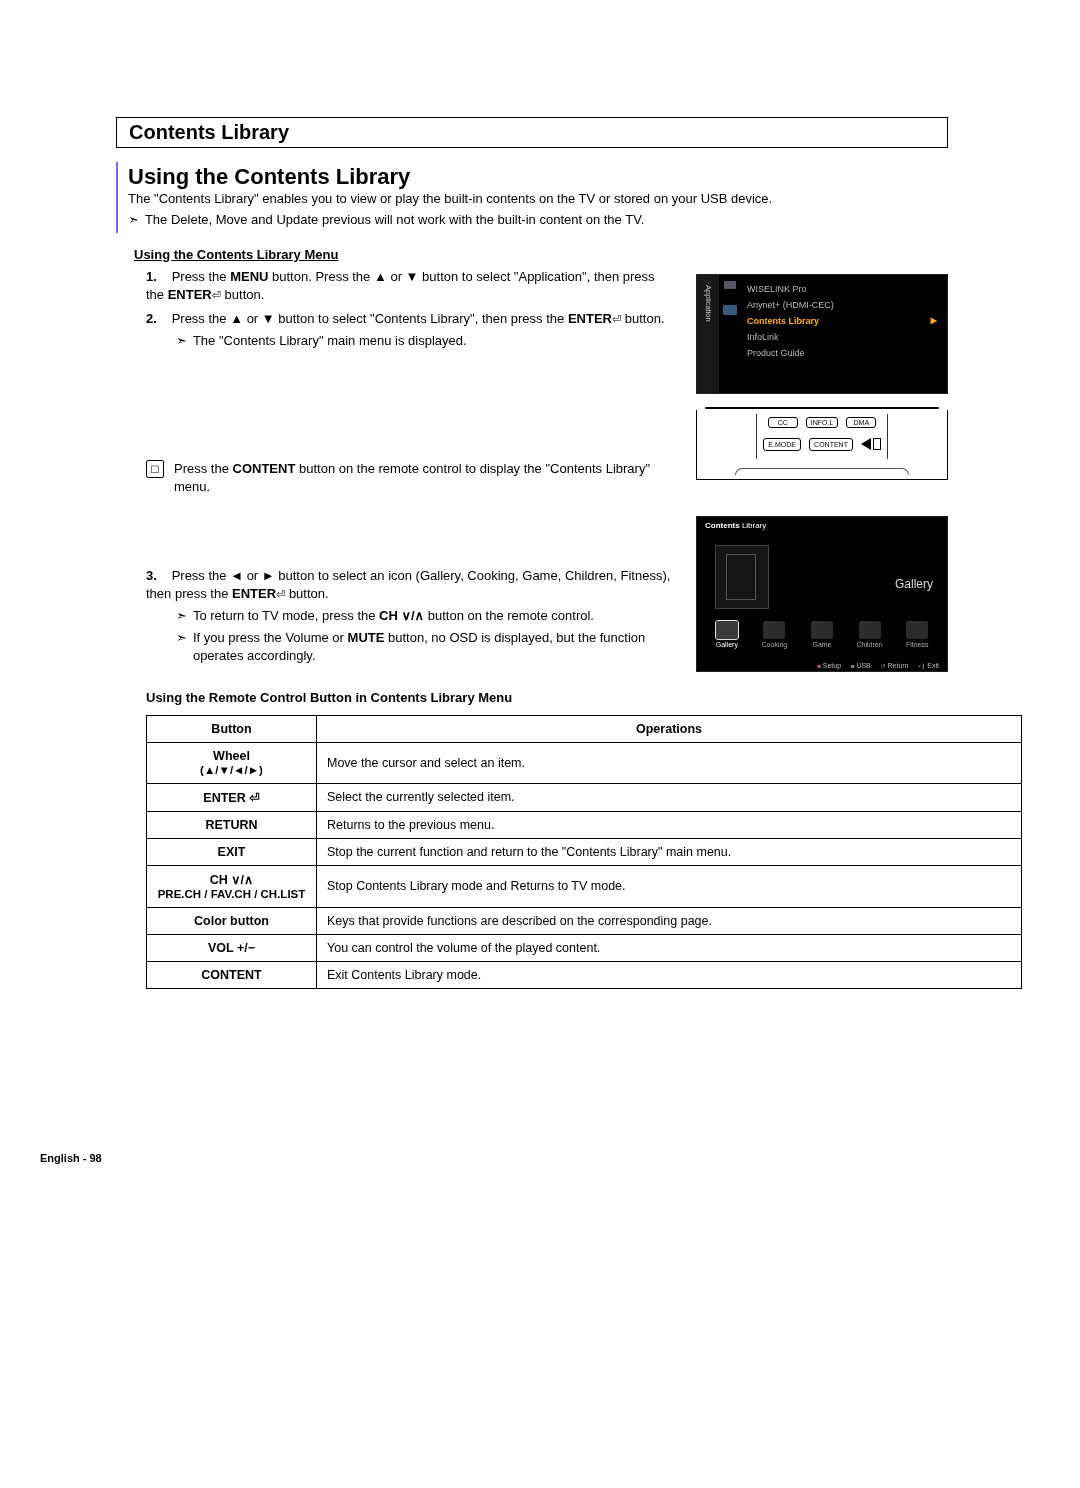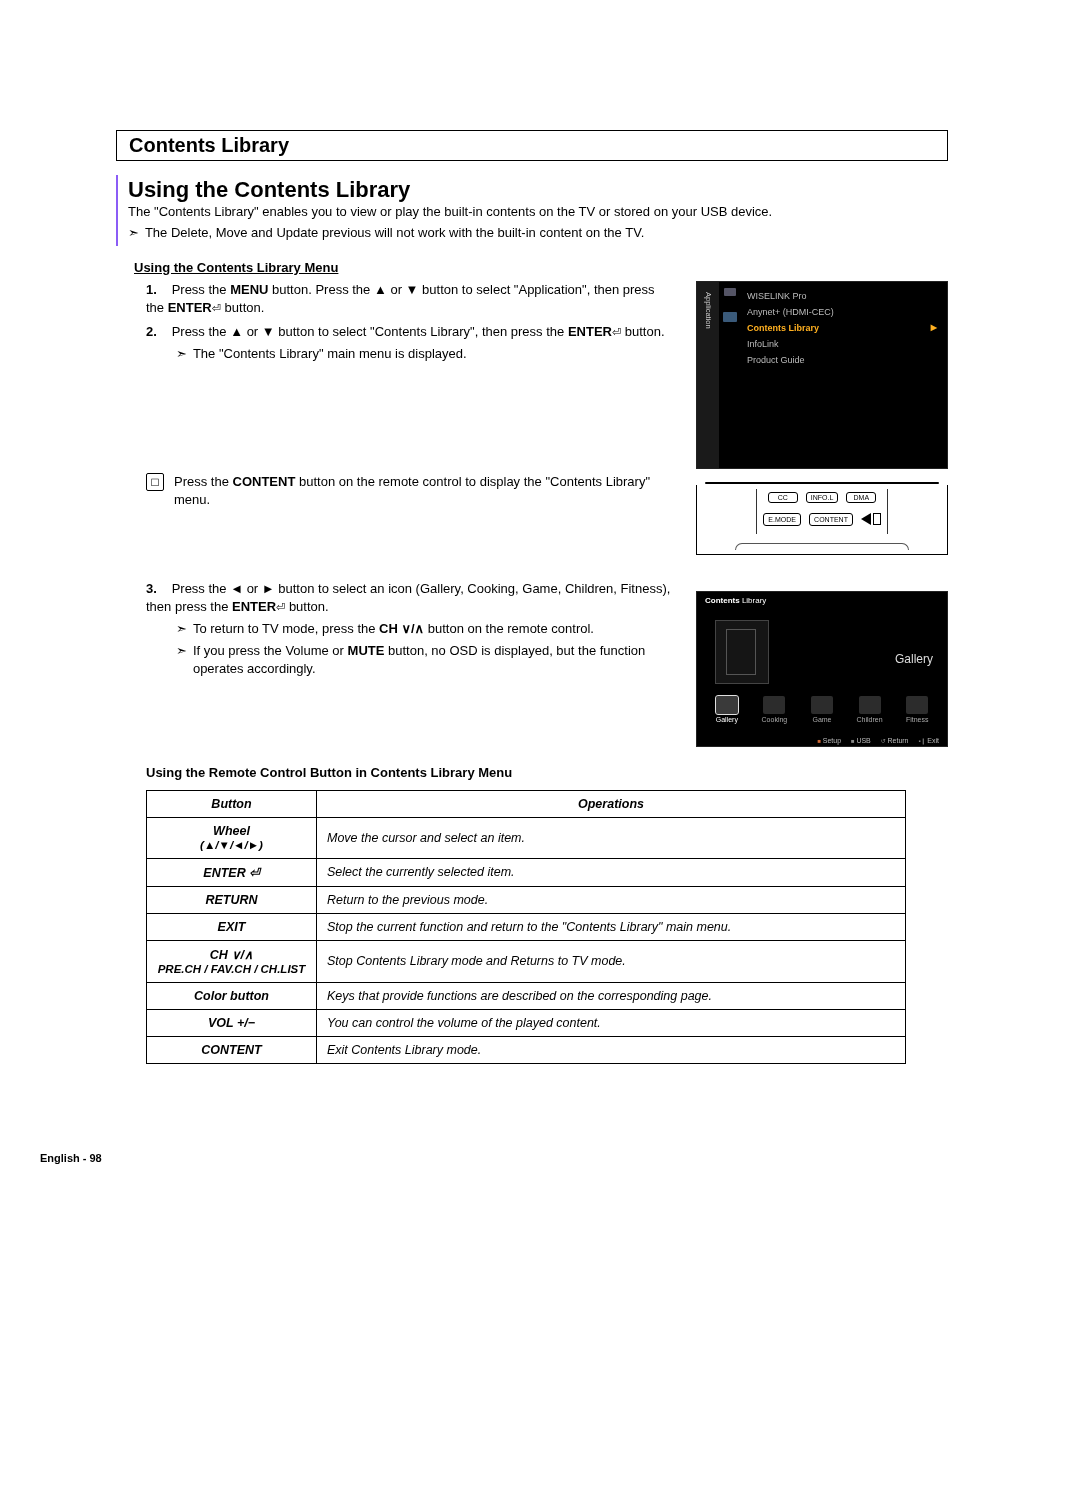--- a/index.html
+++ b/index.html
@@ -8,48 +8,48 @@
     font-family: Arial, Helvetica, sans-serif;
     width: 1080px;
     height: 1488px;
     position: relative;
     font-size: 13px;
     color: #000;
   }
   .page {
     position: absolute;
     left: 116px;
-    top: 130px;
+    top: 117px;
     width: 832px;
   }
   .h1-block { border: 1px solid #000; padding: 3px 8px 3px 12px; margin-bottom: 14px; }
   .h1 { font-size: 20px; font-weight: bold; }
   .h2-block { border-left: 2px solid #8b5cf6; padding: 2px 0 6px 10px; margin-bottom: 10px; }
   .h2 { font-size: 22px; font-weight: bold; }
   .intro p { font-size: 13px; line-height: 1.35; }
   .bullet { display: flex; gap: 6px; margin-top: 4px; margin-left: 30px; }
   .subhead { font-weight: bold; text-decoration: underline; font-size: 13px; margin-top: 14px; margin-bottom: 4px; }
-  .two-col { display: flex; gap: 24px; }
+  .two-col { display: flex; gap: 24px; align-items: flex-end; }
   .left-col { flex: 1 1 auto; }
   .right-col { width: 252px; flex: 0 0 252px; }
   ol.steps { list-style: none; padding-left: 30px; margin-top: 2px; }
   ol.steps li { margin-bottom: 6px; line-height: 1.4; }
   ol.steps li .num { display: inline-block; width: 22px; font-weight: bold; }
   .note-row { display: flex; gap: 10px; margin-top: 8px; margin-left: 4px; }
   .note-icon {
     width: 18px; height: 18px; border: 1px solid #000; border-radius: 2px;
     display: flex; align-items: center; justify-content: center;
     font-size: 10px; flex: 0 0 18px;
   }
   .note-row p { line-height: 1.4; }
 
   
   .osd {
     background: #000; color: #ddd; font-size: 9px;
-    display: flex; height: 188px; border: 1px solid #222;
+    display: flex; height: 120px; border: 1px solid #222;
     margin-top: 2px;
   }
   .osd-left {
     width: 22px; background: #1a1a1a; writing-mode: vertical-rl;
     text-align: center; font-size: 7.5px; display: flex; align-items: center;
     justify-content: flex-start; padding-top: 10px; color:#ccc;
   }
   .osd-icons {
     width: 22px; display: flex; flex-direction: column; gap: 6px;
     padding-top: 6px; align-items: center;
@@ -113,21 +113,21 @@
   .cat.sel .ci { outline:1px solid #e0e0e0; background:#3a3a3a; }
   .cat.sel { color:#fff; }
   .bottombar { position:absolute; left:0; right:0; bottom:2px; font-size:7px; color:#bbb;
     display:flex; justify-content:flex-end; gap:10px; padding-right:8px;}
   .bottombar span::before { content:"■ "; color:#888; font-size:6px;}
   .bottombar .r::before { color:#c63; }
   .bottombar .b::before { content:"↺ "; }
   .bottombar .e::before { content:"▪❙ "; }
 
   .tablehead { font-weight: bold; font-size: 13px; margin: 18px 0 10px 30px; }
-  table.ops { border-collapse: collapse; width: 760px; margin-left: 30px; font-style: italic; }
+  table.ops { border-collapse: collapse; width: 876px; margin-left: 30px; }
   table.ops th, table.ops td { border: 1px solid #000; padding: 6px 10px; font-size: 12.5px; }
   table.ops th { font-weight: bold; background: #fff; }
   table.ops td.b { font-weight: bold; text-align: center; width: 170px; }
   table.ops td.b .sub { font-weight: bold; font-size: 11.5px; }
   table.ops td.op { }
 
   .footer { position: absolute; left: 0; width: 1080px; top: 1152px; text-align: left; font-size: 11px; font-weight: bold; margin-left: 40px; }
 
   .enter-glyph { font-size: 11px; }
 </style>
@@ -268,21 +268,21 @@
     <tr>
       <td class="b"><span>Wheel</span><br><span class="sub">(▲/▼/◄/►)</span></td>
       <td class="op">Move the cursor and select an item.</td>
     </tr>
     <tr>
       <td class="b">ENTER ⏎</td>
       <td class="op">Select the currently selected item.</td>
     </tr>
     <tr>
       <td class="b">RETURN</td>
-      <td class="op">Return to the previous mode.</td>
+      <td class="op">Returns to the previous menu.</td>
     </tr>
     <tr>
       <td class="b">EXIT</td>
       <td class="op">Stop the current function and return to the "Contents Library" main menu.</td>
     </tr>
     <tr>
       <td class="b"><span>CH ∨/∧</span><br><span class="sub">PRE.CH / FAV.CH / CH.LIST</span></td>
       <td class="op">Stop Contents Library mode and Returns to TV mode.</td>
     </tr>
     <tr>

